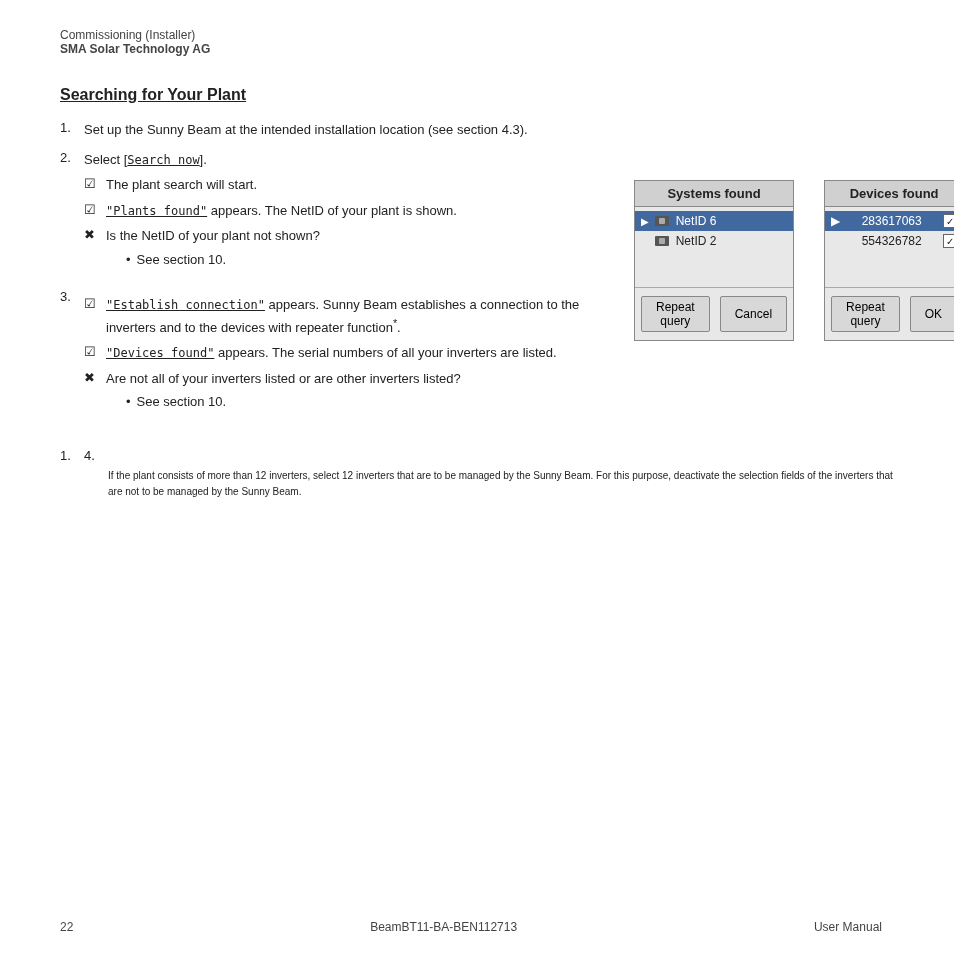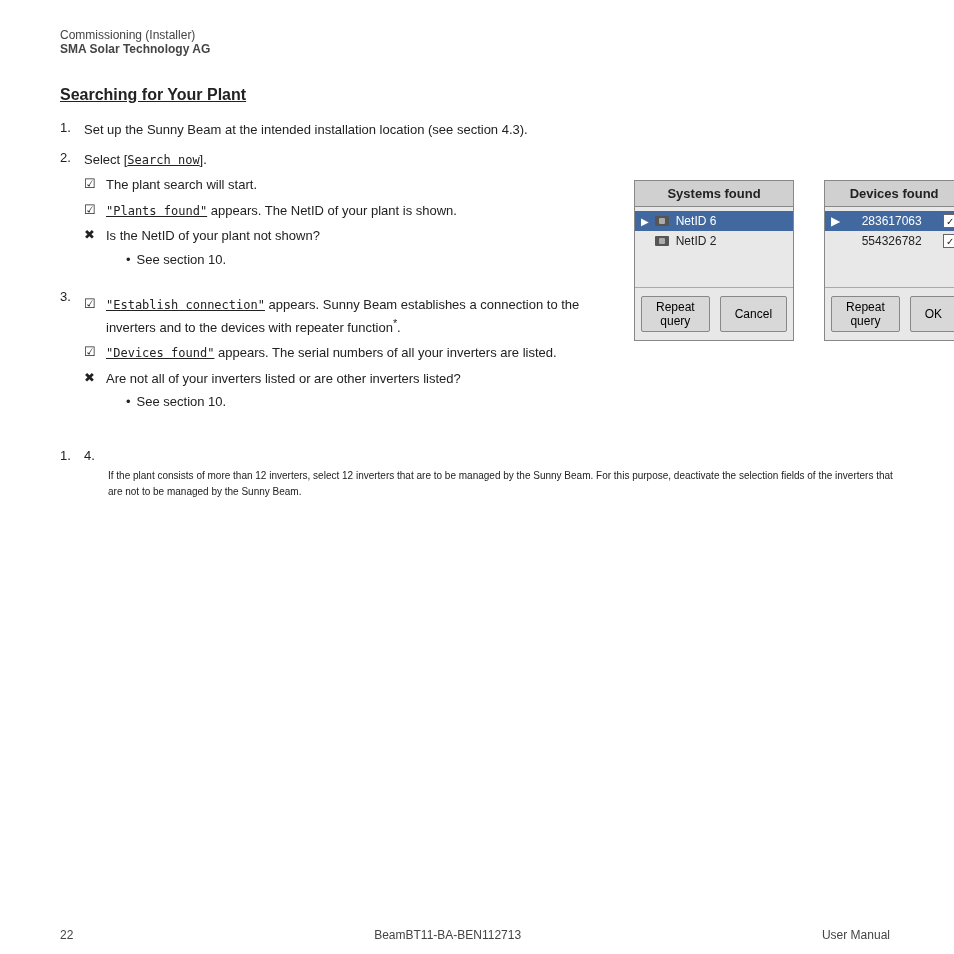--- a/index.html
+++ b/index.html
@@ -293,27 +293,27 @@
 
     .footnote-text {
       font-size: 11px;
       color: #444;
     }
 
     
     .footer {
       display: flex;
       justify-content: space-between;
-      padding: 20px 60px 12px 60px;
+      padding: 20px 60px 20px 60px;
       font-size: 12px;
       color: #444;
       position: absolute;
       bottom: 0;
       left: 0;
-      right: 4px;
+      right: 12px;
     }
 
     .step-li-content {
       font-size: 13px;
       line-height: 1.5;
     }
   </style>
 </head>
 <body>
 

